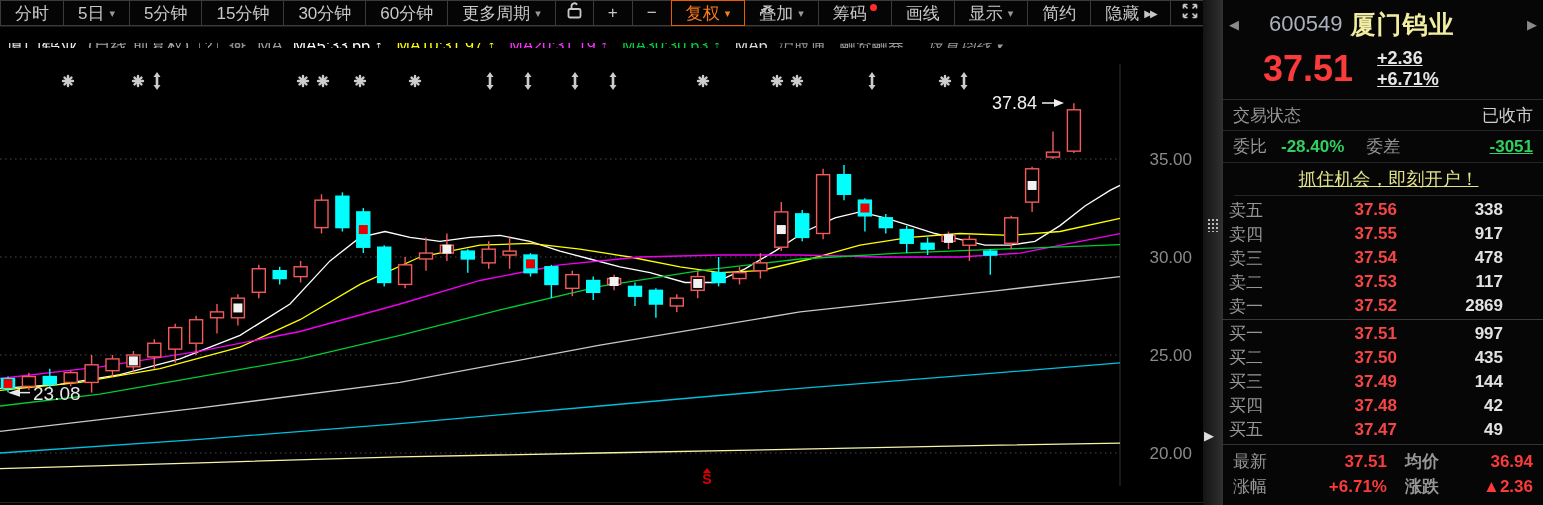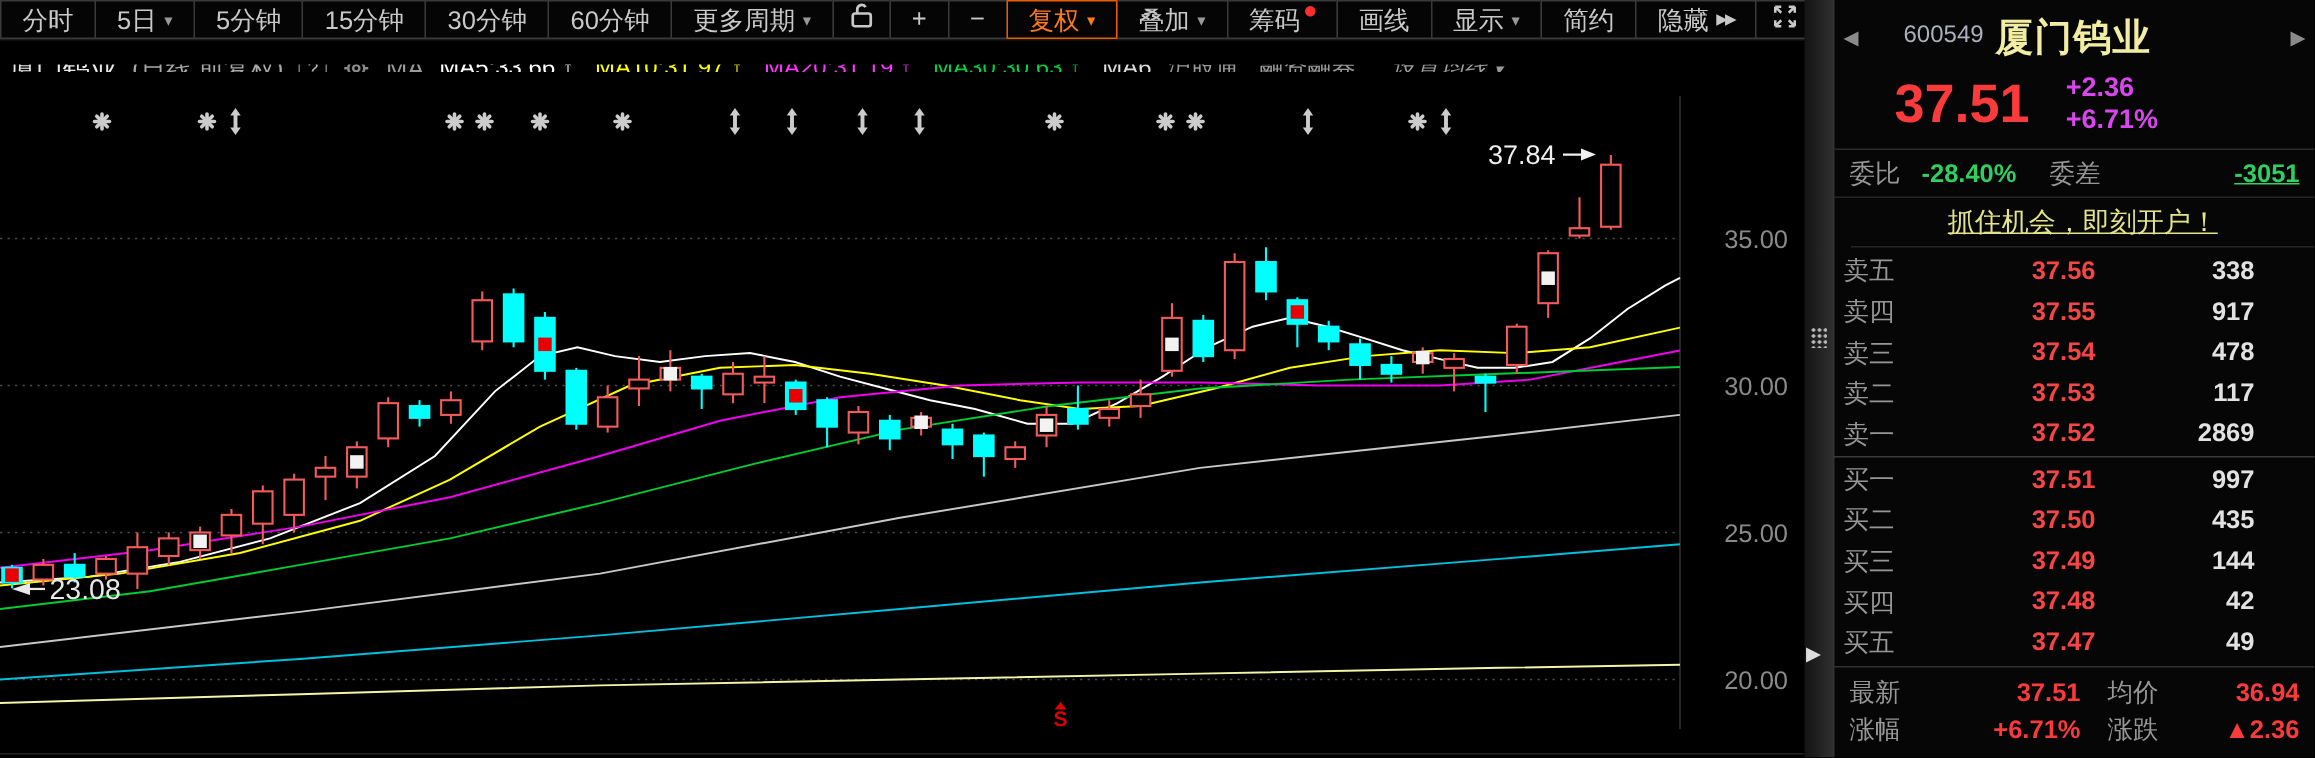--- a/index.html
+++ b/index.html
@@ -32,43 +32,43 @@
   .hthumb { position:absolute; left:4px; top:4px; width:14px; height:5px; background:#5a5a5a; }
   
   .divider { width:19px; background:linear-gradient(90deg,#141414,#2f2f2f); position:relative; cursor:col-resize; }
   .grip { position:absolute; left:4px; top:218px; width:11px; height:14px;
           background-image:radial-gradient(#bbb 1px, transparent 1.3px); background-size:4px 4px; }
   .collapse { position:absolute; left:1px; top:428px; color:#ddd; font-size:13px; }
   
   .panel { width:321px; background:#060606; border-left:1px solid #333; display:flex; flex-direction:column; font-size:17px; }
   .pname { height:44px; display:flex; align-items:center; padding:4px 6px 0 6px; gap:8px; }
   .navarr { color:#8a8a8a; font-size:13px; cursor:pointer; }
-  .pcode { color:#aab0bb; font-size:16px; margin-left:22px; }
+  .pcode { color:#aab0bb; font-size:22px; margin-left:22px; }
   .ptitle { color:#f2eda0; font-size:25px; font-weight:bold; letter-spacing:1px; }
   .pprice-row { height:56px; display:flex; align-items:center; padding:0 14px 6px 40px; gap:24px; border-bottom:1px solid #2a2a2a;}
   .pprice { color:#fb3b3b; font-size:36px; font-weight:bold; }
-  .pchg { color:#d946ef; font-size:18px; font-weight:bold; line-height:1.15; }
+  .pchg { color:#e5e5e5; font-size:18px; font-weight:bold; line-height:1.15;text-decoration:underline; }
   .prow { display:flex; align-items:center; padding:0 10px; border-bottom:1px solid #242424; }
   .status { height:31px; }
   .weibi { height:32px; }
   .lab { color:#969696; }
   .grn { color:#2fd05f; font-weight:bold; }
   .promo { height:33px; justify-content:center;margin-left:11px; }
   .promo a { color:#e3e38a; font-size:18px; text-decoration:underline; cursor:pointer; }
   .obook { flex:1; display:flex; flex-direction:column; padding:2px 6px; }
   .orow { flex:1; display:flex; align-items:center; }
   .orow .lab { width:58px; font-size:17px; }
   .oprice { width:110px; text-align:right; color:#f54545; font-weight:bold; }
   .oqty { flex:1; text-align:right; color:#e2e2e2; font-weight:bold; padding-right:34px; }
   .obsep { border-top:1px solid #3a3a3a; margin:1px -10px; }
   .summary { border-top:1px solid #333; padding:4px 10px 6px 10px; }
   .srow { display:flex; height:25px; align-items:center; }
   .srow .lab { width:58px; }
   .sval { width:96px; text-align:right; color:#fb3b3b; font-weight:bold; }
-  .srow .lab2 { width:72px; padding-left:18px; color:#969696; }
+  .srow .lab2 { width:72px; padding-left:18px; color:#969696;font-weight:bold; }
   .sval2 { flex:1; text-align:right; color:#fb3b3b; font-weight:bold; }
 </style>
 </head>
 <body>
 
 <div class="app">
   <div class="left">
     <div class="toolbar" id="toolbar">
         <div class="tbtn">
           <span>分时</span>
@@ -428,20 +428,24 @@
       <span class="ptitle">厦门钨业</span>
       <span class="navarr" style="margin-left:auto;">▶</span>
     </div>
     <div class="pprice-row">
       <span class="pprice">37.51</span>
       <span class="pchg">
         <span>+2.36</span><br>
         <span>+6.71%</span>
       </span>
     </div>
+    <div class="prow status">
+      <span class="lab">交易状态</span>
+      <span style="margin-left:auto;color:#cfcfcf;">已收市</span>
+    </div>
     <div class="prow weibi">
       <span class="lab">委比</span>
       <span class="grn" style="margin-left:14px;">-28.40%</span>
       <span class="lab" style="margin-left:22px;">委差</span>
       <span class="grn" style="margin-left:auto;text-decoration:underline;">-3051</span>
     </div>
     <div class="prow promo">
       <a>抓住机会，即刻开户！</a>
     </div>
     <div class="obook" id="orderbook">

